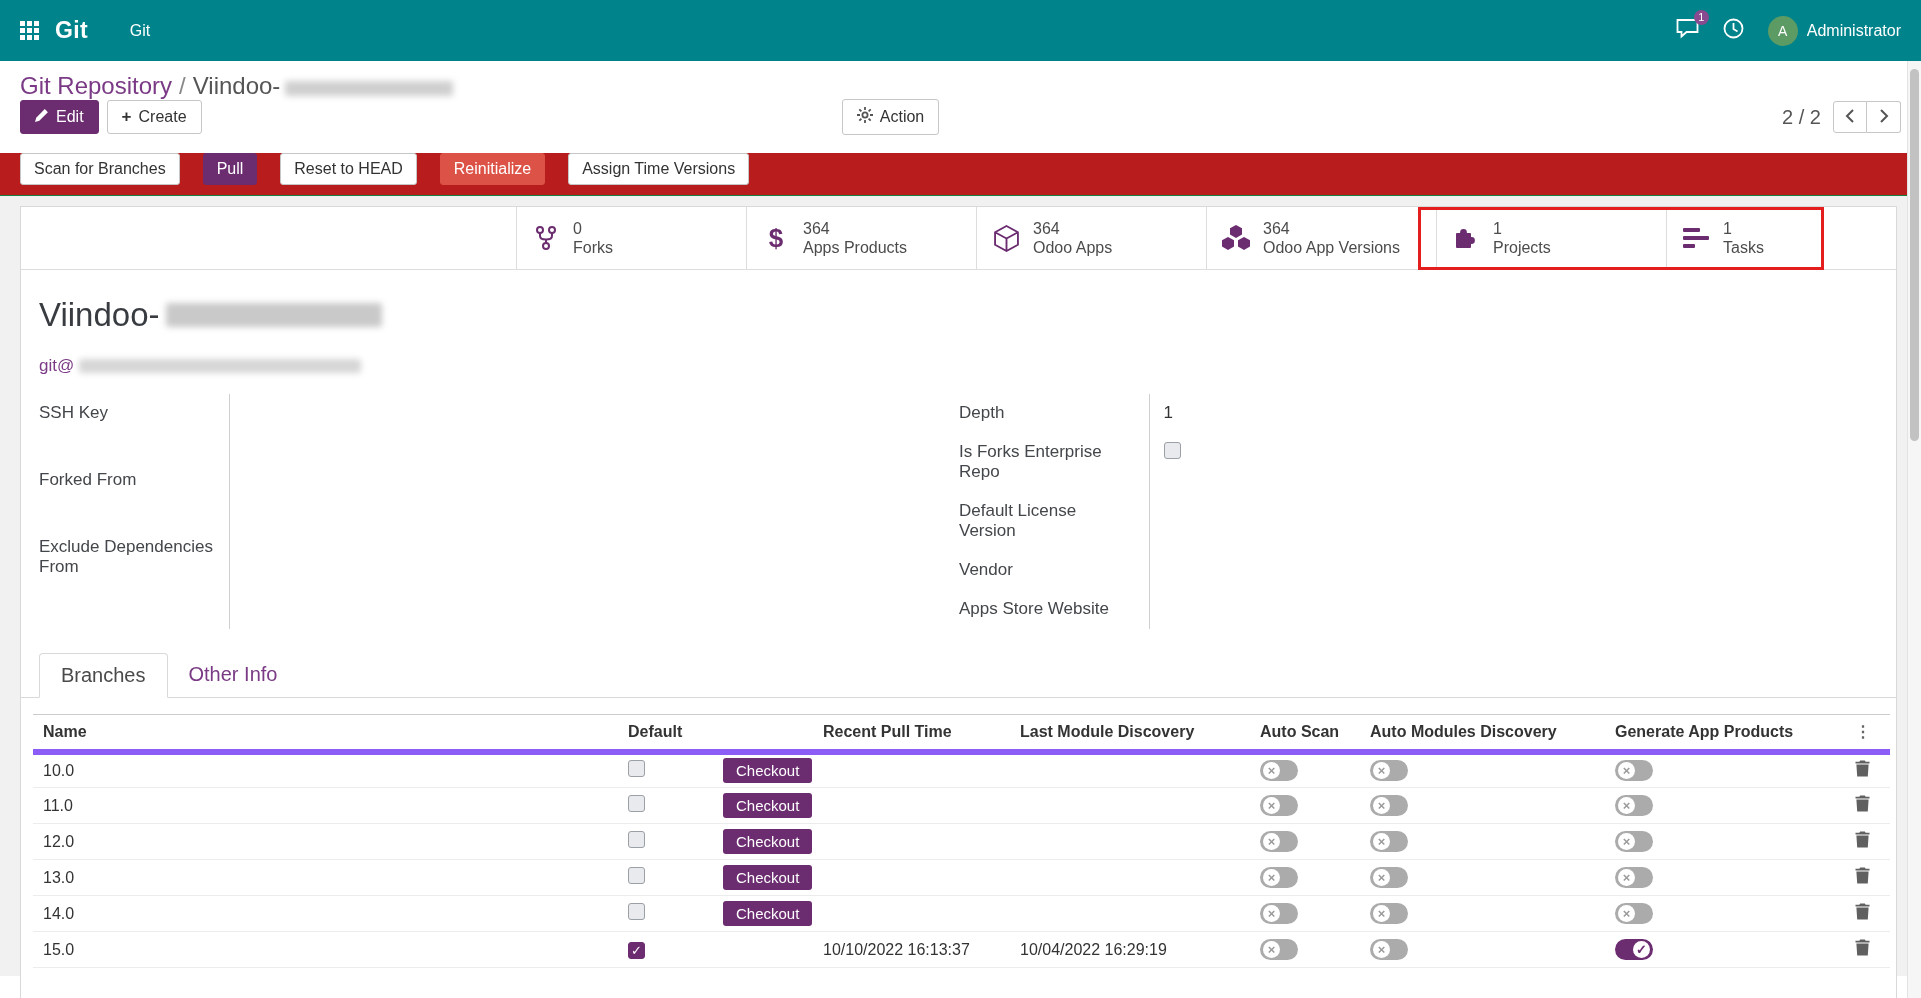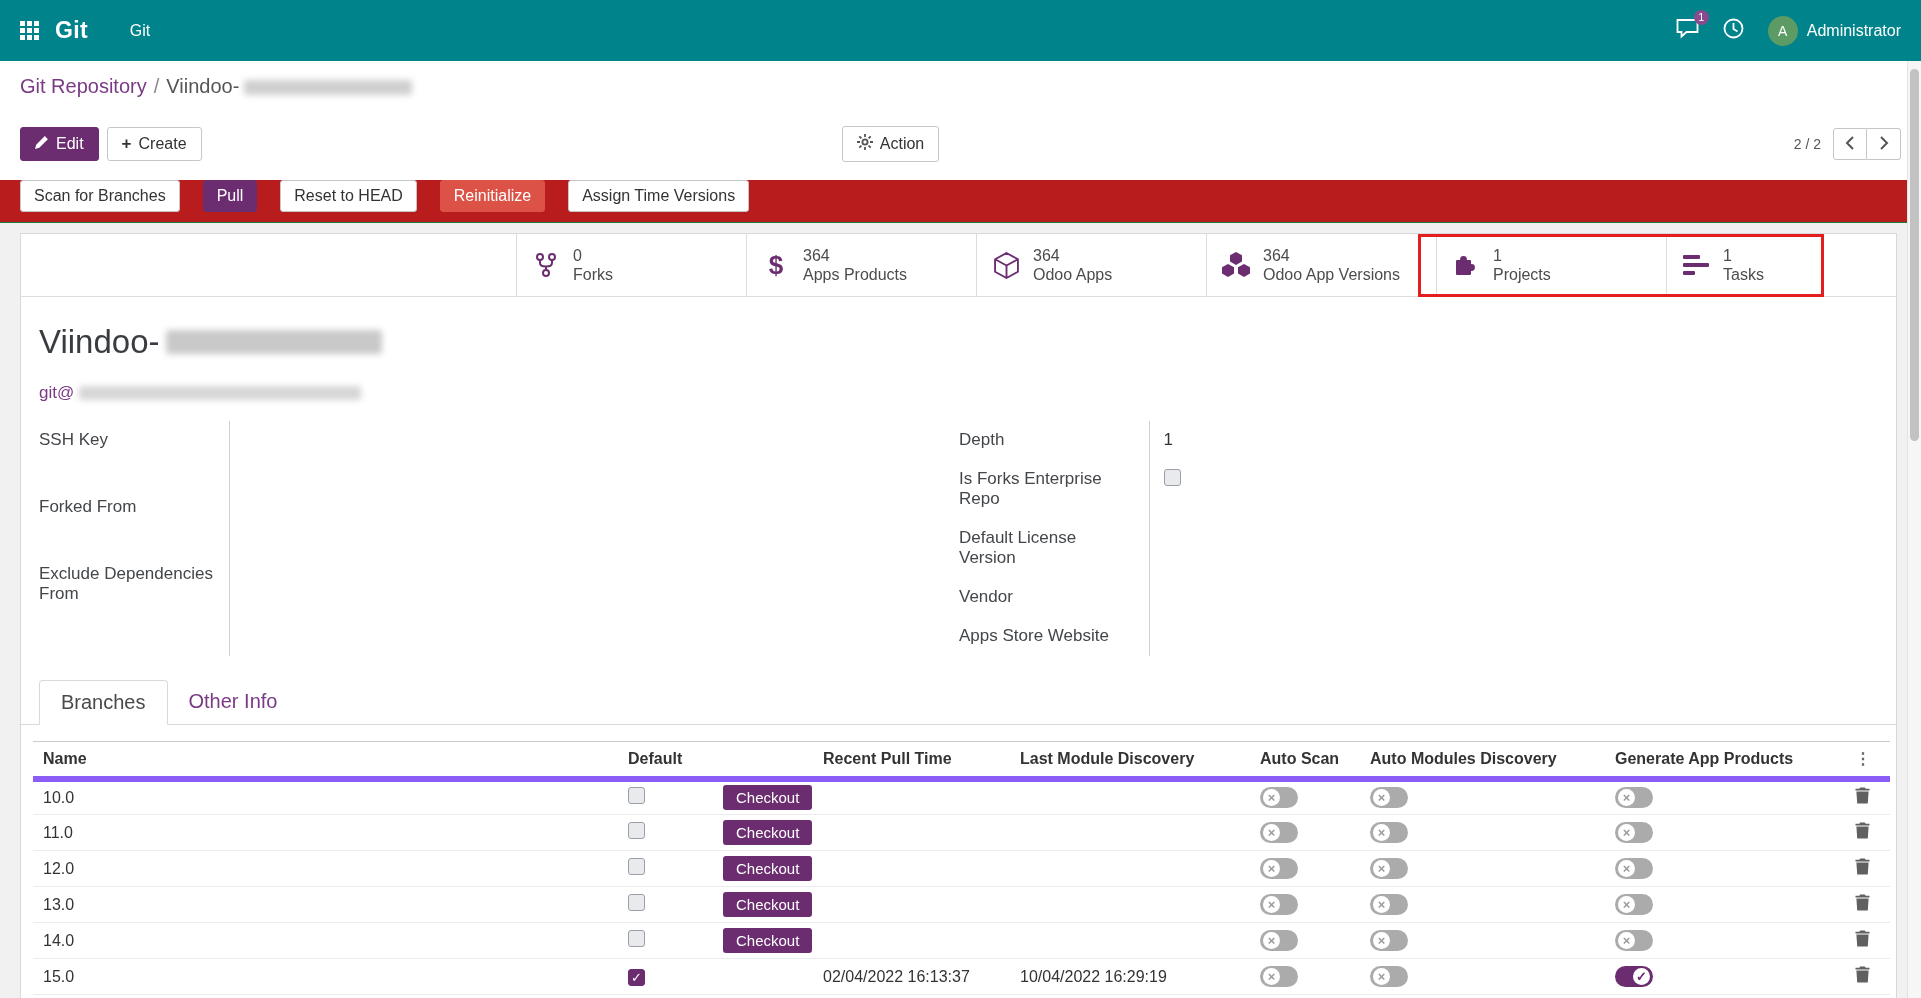--- a/index.html
+++ b/index.html
@@ -18,37 +18,37 @@
   .nav-right { display:flex; align-items:center; gap:24px; }
   .icon-btn { position:relative; display:flex; align-items:center; }
   .nav-badge { position:absolute; top:-8px; right:-10px; background:#8a4a8f; color:#fff;
     font-size:11px; line-height:15px; min-width:15px; text-align:center; border-radius:8px; padding:0 3px; }
   .user-menu { display:flex; align-items:center; gap:9px; font-size:16px; }
   .avatar { width:30px; height:30px; border-radius:50%; background:#5d9b64; color:#fff;
     display:flex; align-items:center; justify-content:center; font-size:14px; }
 
   
   .control-panel { padding:12px 20px 0; background:#fff; }
-  .breadcrumb { font-size:20px; line-height:26px; margin-bottom:0; }
+  .breadcrumb { font-size:24px; line-height:26px; margin-bottom:0; }
   .breadcrumb a { color:#7a3a85; text-decoration:none; }
   .breadcrumb .sep { color:#888; margin:0 7px; }
   .breadcrumb .current { color:#555; }
-  .cp-row { display:flex; align-items:center; margin-bottom:18px;margin-top:27px; }
+  .cp-row { display:flex; align-items:center; margin-bottom:18px; }
   .cp-left { flex:1; display:flex; gap:8px; }
   .cp-center { flex:0 0 auto; margin-right:140px; }
   .cp-right { flex:1; display:flex; justify-content:flex-end; align-items:center; }
 
   .btn { display:inline-flex; align-items:center; gap:7px; font-size:16px; line-height:18px;
     padding:7px 14px; border:1px solid #c6c6c6; background:#fff; color:#333;
     border-radius:3px; font-family:inherit; white-space:nowrap; }
   .btn-primary { background:#6b2c70; border-color:#6b2c70; color:#fff; }
   .btn-danger  { background:#dd5246; border-color:#dd5246; color:#fff; }
   .plus-glyph { font-weight:700; font-size:17px; }
 
-  .pager-value { font-size:14px; color:#555; margin-right:12px; }
+  .pager-value { font-size:20px; color:#555; margin-right:12px; }
   .pager-btns { display:flex; }
   .pager-btns button { width:34px; height:32px; background:#fff; border:1px solid #c6c6c6;
     display:flex; align-items:center; justify-content:center; padding:0; }
   .pager-btns button:first-child { border-radius:3px 0 0 3px; }
   .pager-btns button:last-child { border-radius:0 3px 3px 0; border-left:none; }
 
   
   .statusbar { display:flex; gap:23px; padding:0 20px 10px; border-bottom:1px solid #15803d; background:#b91c1c; }
   .statusbar .btn { padding:6px 13px; }
 
@@ -463,21 +463,21 @@
               <td data-interactable="false"><button class="trash-btn" data-interactable="true">
                   <svg data-interactable="false" width="15" height="17" viewBox="0 0 15 17">
                     <path fill="#606060" d="M5.2.5h4.6l.9 1.2h3.8v1.8H.5V1.7h3.8L5.2.5zM1.4 4.6h12.2l-.8 11.9H2.2L1.4 4.6z"></path>
                   </svg>
                 </button></td>
             </tr>
             <tr data-interactable="true">
               <td data-interactable="false">15.0</td>
               <td data-interactable="false"><span class="cb checked" data-interactable="true">✓</span></td>
               <td data-interactable="false"></td>
-              <td data-interactable="false">02/04/2022 16:13:37</td>
+              <td data-interactable="false">10/10/2022 16:13:37</td>
               <td data-interactable="false">10/04/2022 16:29:19</td>
               <td data-interactable="false"><span class="toggle" data-interactable="true"><span class="knob" data-interactable="false">×</span></span></td>
               <td data-interactable="false"><span class="toggle" data-interactable="true"><span class="knob" data-interactable="false">×</span></span></td>
               <td data-interactable="false"><span class="toggle on" data-interactable="true"><span class="knob" data-interactable="false">✓</span></span></td>
               <td data-interactable="false"><button class="trash-btn" data-interactable="true">
                   <svg data-interactable="false" width="15" height="17" viewBox="0 0 15 17">
                     <path fill="#606060" d="M5.2.5h4.6l.9 1.2h3.8v1.8H.5V1.7h3.8L5.2.5zM1.4 4.6h12.2l-.8 11.9H2.2L1.4 4.6z"></path>
                   </svg>
                 </button></td>
             </tr>

